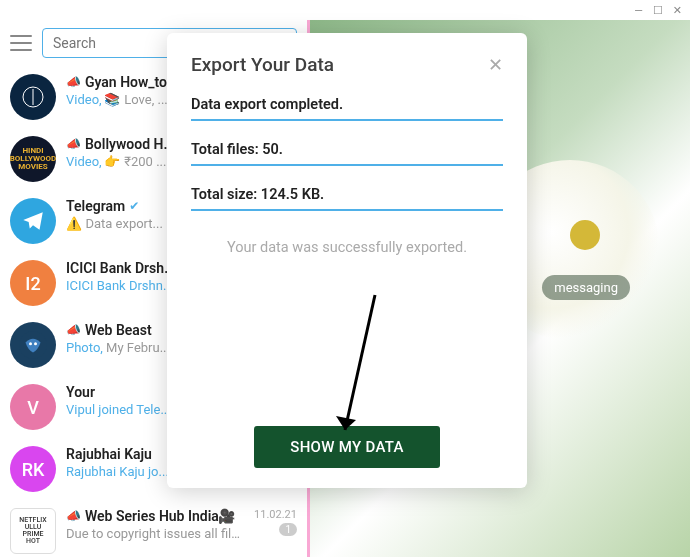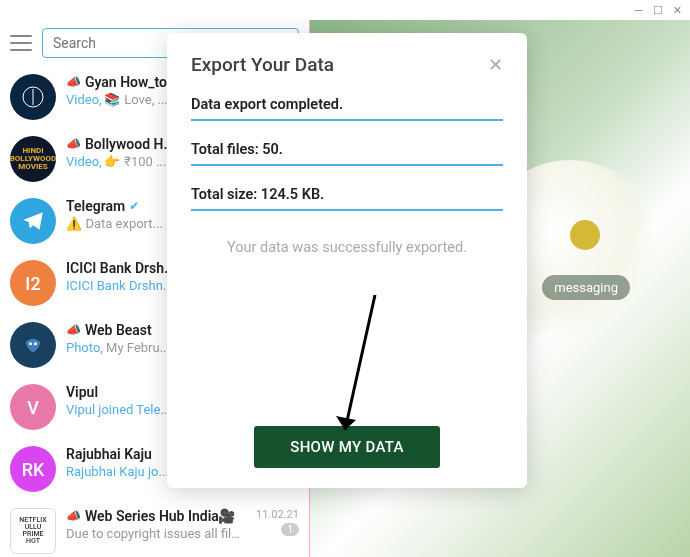--- a/index.html
+++ b/index.html
@@ -3,21 +3,21 @@
 <meta charset="utf-8">
 <style>
 * { margin: 0; padding: 0; box-sizing: border-box; font-family: -apple-system, BlinkMacSystemFont, "Segoe UI", Roboto, sans-serif; }
 body { width: 690px; height: 557px; overflow: hidden; position: relative; background: #fff; }
 
 .titlebar { height: 20px; background: #fff; display: flex; justify-content: flex-end; align-items: center; padding-right: 8px; gap: 10px; }
 .titlebar span { font-size: 11px; color: #888; cursor: default; }
 
 .app { display: flex; height: calc(100% - 20px); }
 
-.sidebar { width: 310px; background: #fff; display: flex; flex-direction: column; border-right: 1px solid #f9a8d4; }
+.sidebar { width: 310px; background: #fff; display: flex; flex-direction: column; border-right: 3px solid #f9a8d4; }
 .sidebar-header { display: flex; align-items: center; padding: 8px 10px; gap: 10px; }
 .hamburger { width: 22px; height: 16px; display: flex; flex-direction: column; justify-content: space-between; cursor: pointer; }
 .hamburger div { height: 2px; background: #888; border-radius: 1px; }
 .search-box { flex: 1; border: 1.5px solid #4fb0e8; border-radius: 4px; padding: 6px 10px; font-size: 14px; color: #999; }
 
 .chat-list { flex: 1; overflow: hidden; }
 .chat-item { display: flex; padding: 8px 10px; gap: 10px; cursor: pointer; }
 .avatar { width: 46px; height: 46px; border-radius: 50%; flex-shrink: 0; display: flex; align-items: center; justify-content: center; font-size: 18px; color: #fff; font-weight: 500; }
 .chat-body { flex: 1; min-width: 0; }
 .chat-title-row { display: flex; align-items: center; gap: 4px; }
@@ -93,21 +93,21 @@
         </div>
       </div>
 
       <div class="chat-item">
         <div class="avatar av-bolly">HINDI<br>BOLLYWOOD<br>MOVIES</div>
         <div class="chat-body">
           <div class="chat-title-row">
               <span class="megaphone">📣</span>
               <span class="chat-title">Bollywood H...</span>
             </div>
-          <div class="chat-preview"><span class="prefix">Video,</span><span> 👉 ₹100 ...</span></div>
+          <div class="chat-preview"><span class="prefix">Video,</span><span> 👉 ₹200 ...</span></div>
         </div>
       </div>
 
       <div class="chat-item">
         <div class="avatar av-tg">
             <svg width="26" height="26" viewBox="0 0 24 24">
               <path d="M3 11 L21 4 L18 20 L12 16 L9 19 L8 13 Z" fill="#fff"></path>
             </svg>
           </div>
         <div class="chat-body">
@@ -144,21 +144,21 @@
               <span class="chat-title">Web Beast</span>
             </div>
           <div class="chat-preview"><span class="prefix">Photo,</span><span> My Febru...</span></div>
         </div>
       </div>
 
       <div class="chat-item">
         <div class="avatar av-vipul">V</div>
         <div class="chat-body">
           <div class="chat-title-row">
-              <span class="chat-title">Vipul</span>
+              <span class="chat-title">Your</span>
             </div>
           <div class="chat-preview"><span class="prefix">Vipul joined Tele...</span></div>
         </div>
       </div>
 
       <div class="chat-item">
         <div class="avatar av-raju">RK</div>
         <div class="chat-body">
           <div class="chat-title-row">
               <span class="chat-title">Rajubhai Kaju</span>

